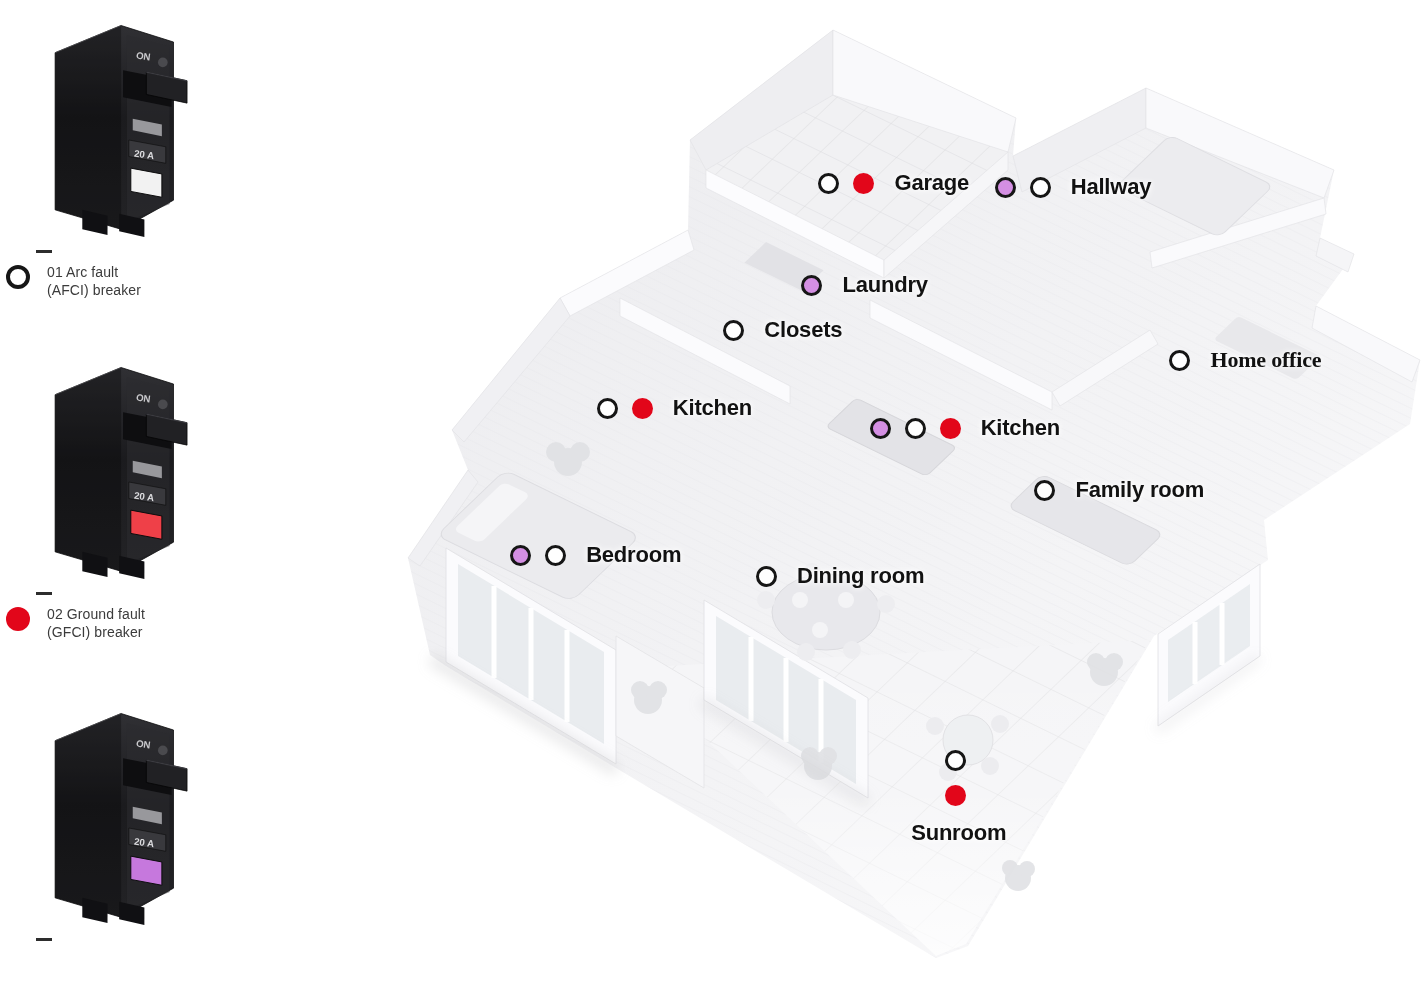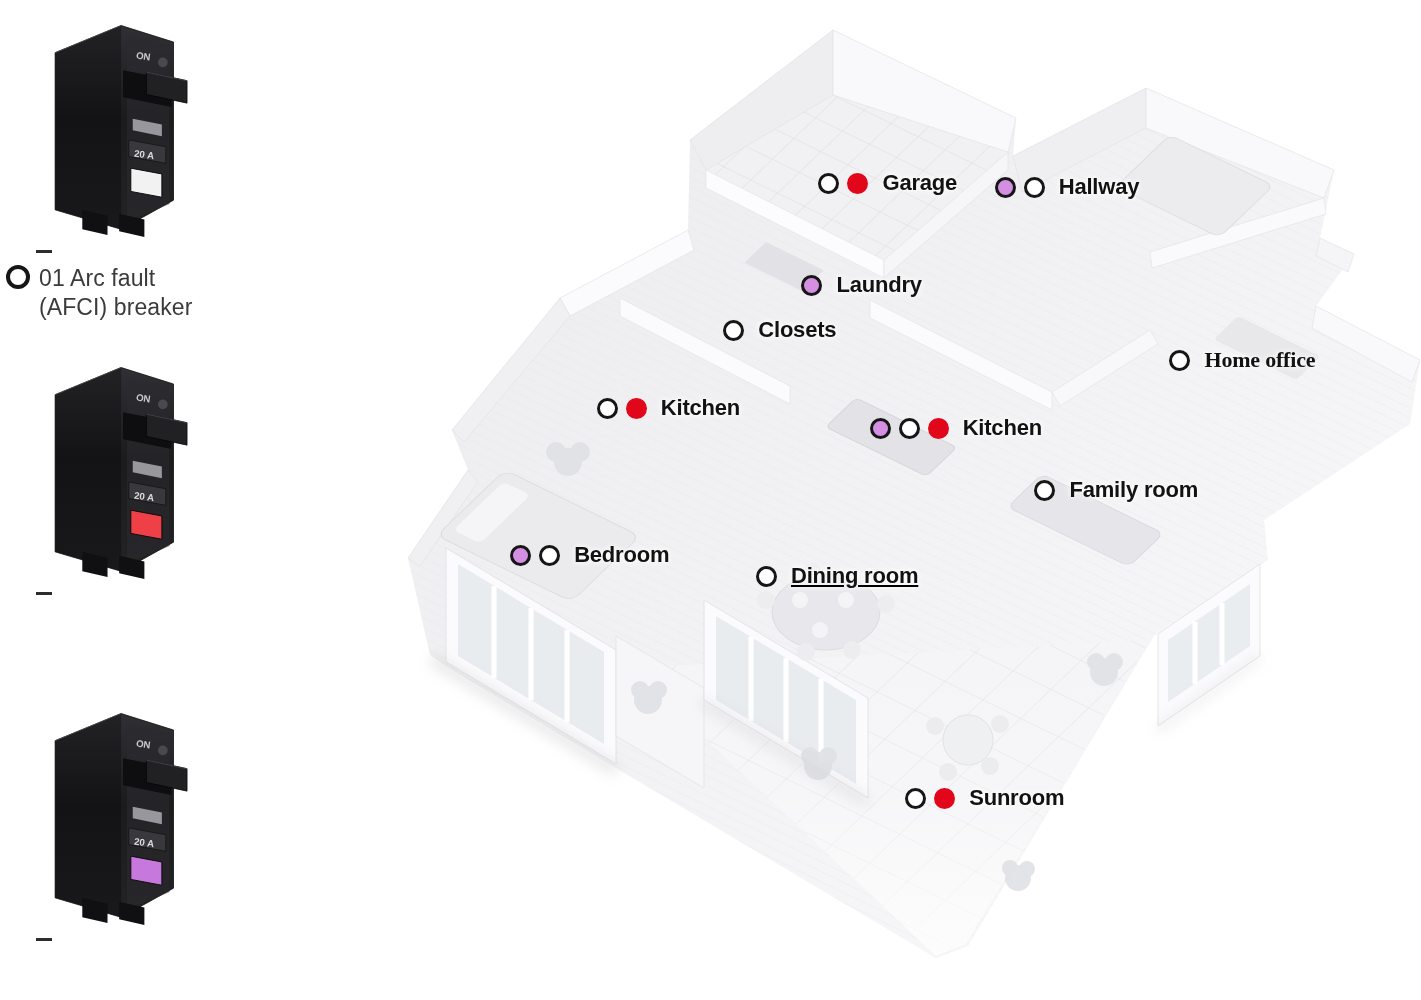--- a/index.html
+++ b/index.html
@@ -6,34 +6,34 @@
   body{font-family:"Liberation Sans", sans-serif;}
   .canvas{position:relative;width:1421px;height:1000px;background:#fff;overflow:hidden;}
 
   
   .legend-col{position:absolute;left:0;top:0;width:230px;height:100%;}
   .legend-block{position:absolute;left:6px;width:220px;}
   .breaker-svg{display:block;margin-left:20px;}
   .legend-dash{width:16px;height:3px;background:#2d2d2d;margin:12px 0 11px 30px;}
   .legend-row{display:flex;align-items:flex-start;gap:9px;}
   .legend-row .dot{margin-top:1px;}
-  .legend-label{font-size:23px;line-height:1.27;color:#3b3b3b;font-weight:500;letter-spacing:.1px;}
+  .legend-label{font-size:14px;line-height:1.27;color:#3b3b3b;font-weight:500;letter-spacing:.1px;margin-left:8px;}
 
   
   .dot{display:inline-block;flex:none;border-radius:50%;box-sizing:border-box;width:21px;height:21px;}
   .dot.afci{background:#ffffff;border:3.5px solid #161616;}
   .dot.gfci{background:var(--red,#e2061a);}
   .dot.dfci{background:var(--purple,#d48fe3);border:3px solid #161616;}
   .legend-row .dot{width:24px;height:24px;}
   .legend-row .dot.afci{border-width:4px;}
 
   
   .plan-svg{position:absolute;left:0;top:0;width:1421px;height:1000px;}
   .markers{position:absolute;left:0;top:0;width:100%;height:100%;}
-  .room-marker{position:absolute;display:flex;align-items:center;gap:8px;transform:translateY(-50%);white-space:nowrap;}
+  .room-marker{position:absolute;display:flex;align-items:center;gap:14px;transform:translateY(-50%);white-space:nowrap;}
   .room-label{margin-left:6px;font-size:22px;font-weight:700;color:#121212;letter-spacing:-0.2px;
     text-shadow:0 0 4px rgba(255,255,255,.95),0 0 8px rgba(255,255,255,.8);}
 </style>
 </head>
 <body>
 
 <svg width="0" height="0" style="position:absolute" aria-hidden="true">
   <defs>
     <linearGradient id="bodyGrad" x1="0" y1="0" x2="0" y2="1">
       <stop offset="0" stop-color="#303034"></stop>
@@ -214,25 +214,25 @@
       </div>
       <div class="room-marker" style="left: 72.8%; top: 49%;">
         <span class="dot afci"></span>
         <span class="room-label">Family room</span>
       </div>
       <div class="room-marker" style="left: 35.9%; top: 55.5%;">
         <span class="dot dfci"></span>
         <span class="dot afci"></span>
         <span class="room-label">Bedroom</span>
       </div>
-      <div class="room-marker" style="left: 53.2%; top: 57.6%; text-decoration: underline;">
+      <div class="room-marker" style="left: 53.2%; top: 57.6%;">
         <span class="dot afci"></span>
         <span class="room-label">Dining room</span>
       </div>
-      <div class="room-marker" style="left: 63.7%; top: 79.8%;">
+      <div class="room-marker" style="left: 63.7%; top: 79.8%; flex-direction: column;">
         <span class="dot afci"></span>
         <span class="dot gfci"></span>
         <span class="room-label">Sunroom</span>
       </div>
     </div>
 
   <div class="legend-col">
       <div class="legend-block" style="top: 10px;">
         <svg class="breaker-svg" viewBox="0 0 170 235" width="165" height="228">
     <polygon points="30,44 98,16 152,33 152,196 98,226 30,206" fill="url(#bodyGrad)" stroke="#0b0b0c" stroke-width="0.8"></polygon>
@@ -272,20 +272,27 @@
     <polygon points="124,64 166,73 166,96 124,87" fill="#212124" stroke="#000" stroke-width="0.7"></polygon>
     <path d="M124,64 L166,73" stroke="#3c3c41" stroke-width="1.4" fill="none"></path>
     <polygon points="110,112 140,118 140,130 110,124" fill="#98989c"></polygon>
     <polygon points="106,134 144,141 144,158 106,151" fill="#39393d" stroke="#0a0a0a" stroke-width="0.6"></polygon>
     <text class="amp-label" x="111" y="151" font-size="10" fill="#dddde0" font-weight="bold" transform="rotate(8 111 151)">20 A</text>
     <polygon class="test-button" points="108,163 140,169 140,193 108,187" stroke="#0a0a0b" stroke-width="1" style="fill: rgb(239, 64, 72);"></polygon>
     <polygon points="58,206 84,212 84,232 58,226" fill="#101013"></polygon>
     <polygon points="96,210 122,216 122,234 96,228" fill="#101013"></polygon>
   </svg>
         <div class="legend-dash"></div>
+        <div class="legend-row">
+          <span class="dot gfci"></span>
+          <div class="legend-label">
+            <div>02 Ground fault</div>
+            <div>(GFCI) breaker</div>
+          </div>
+        </div>
       </div>
       <div class="legend-block" style="top: 698px;">
         <svg class="breaker-svg" viewBox="0 0 170 235" width="165" height="228">
     <polygon points="30,44 98,16 152,33 152,196 98,226 30,206" fill="url(#bodyGrad)" stroke="#0b0b0c" stroke-width="0.8"></polygon>
     <polygon points="30,44 98,16 98,226 30,206" fill="#000" opacity="0.28"></polygon>
     <polygon points="104,26 148,38 148,200 104,218" fill="#2c2c2f" opacity="0.55"></polygon>
     <path d="M30,44 L98,16" stroke="#55555a" stroke-width="1" opacity="0.7" fill="none"></path>
     <text class="on-label" x="113" y="50" font-size="10" fill="#c9c9cc" font-weight="bold" transform="rotate(8 113 50)">ON</text>
     <circle cx="141" cy="54" r="5" fill="#4a4a4e"></circle>
     <polygon points="100,62 150,72 150,100 100,90" fill="#0e0e10"></polygon>

